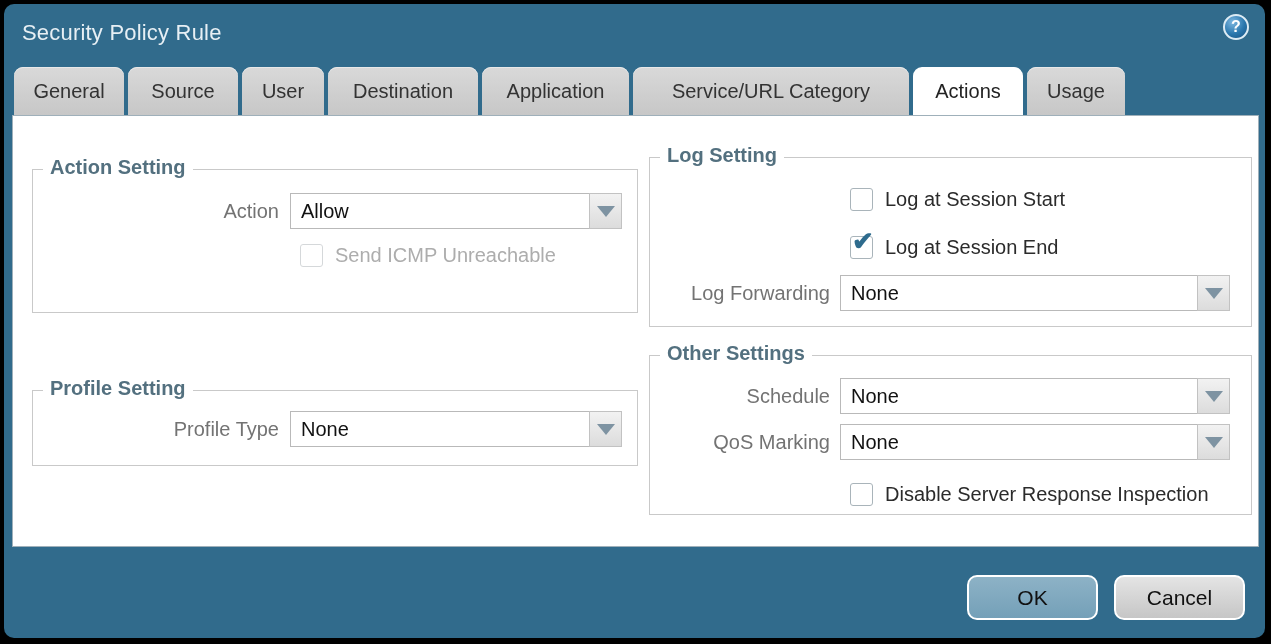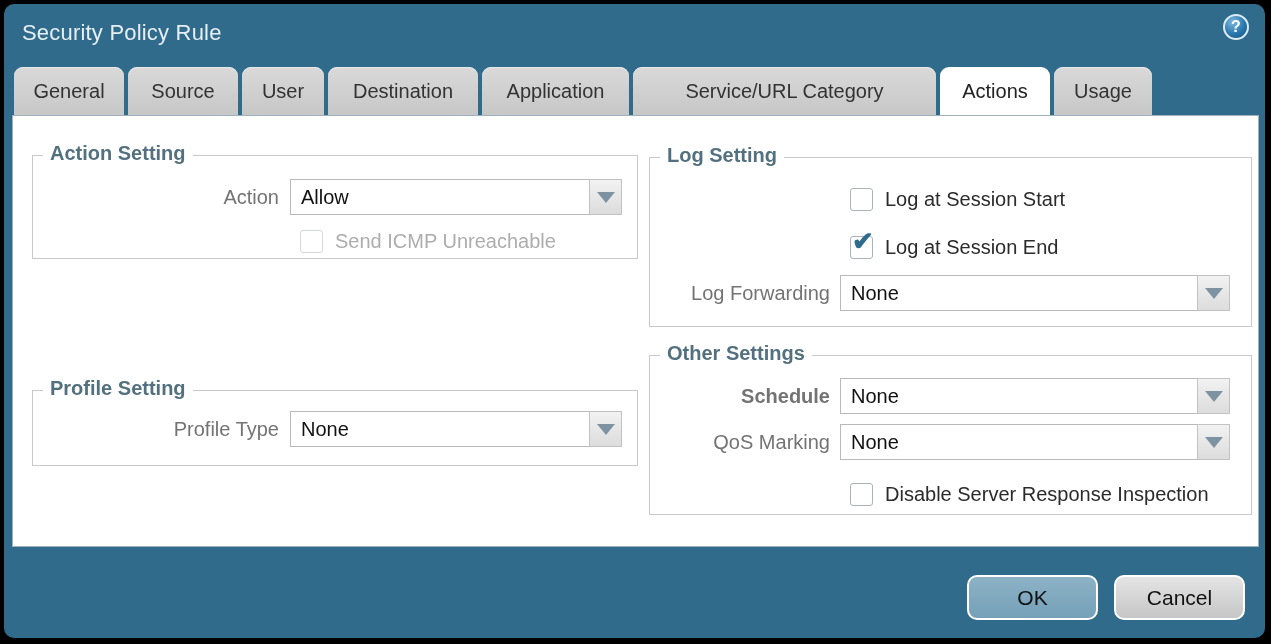--- a/index.html
+++ b/index.html
@@ -106,28 +106,28 @@
       <div class="dialog-title">Security Policy Rule</div>
       <div class="help-icon">?</div>
     </div>
 
     <div class="tabbar">
       <div class="tab" style="width:110px">General</div>
       <div class="tab" style="width:110px">Source</div>
       <div class="tab" style="width:82px">User</div>
       <div class="tab" style="width:150px">Destination</div>
       <div class="tab" style="width:147px">Application</div>
-      <div class="tab" style="width:303px">Service/URL Category</div>
+      <div class="tab" style="width:276px">Service/URL Category</div>
       <div class="tab active" style="width:110px">Actions</div>
       <div class="tab" style="width:98px">Usage</div>
     </div>
 
     <div class="panel">
 
-      <div class="group" style="left:19px; top:39px; width:606px; height:104px;">
+      <div class="group" style="left:19px; top:53px; width:606px; height:144px;">
         <div class="group-legend">Action Setting</div>
         <div class="row" style="left:10px; top:23px; width:580px;">
           <div class="field-label" style="width:247px; padding-right:11px;">Action</div>
           <div class="dd" style="width:332px;">
             <div class="dd-field" style="flex:1;">Allow</div>
             <div class="dd-btn">
               <div class="dd-arrow"></div>
             </div>
           </div>
         </div>
@@ -179,21 +179,21 @@
             <div class="dd-btn">
               <div class="dd-arrow"></div>
             </div>
           </div>
         </div>
       </div>
 
       <div class="group" style="left:636px; top:239px; width:603px; height:160px;">
         <div class="group-legend">Other Settings</div>
         <div class="row" style="left:0px; top:22px; width:596px;">
-          <div class="field-label" style="width:190px; padding-right:10px;font-weight:bold;">Schedule</div>
+          <div class="field-label" style="width:190px; padding-right:10px;">Schedule</div>
           <div class="dd" style="width:390px;">
             <div class="dd-field" style="flex:1;">None</div>
             <div class="dd-btn">
               <div class="dd-arrow"></div>
             </div>
           </div>
         </div>
         <div class="row" style="left:0px; top:68px; width:596px;">
           <div class="field-label" style="width:190px; padding-right:10px;">QoS Marking</div>
           <div class="dd" style="width:390px;">

